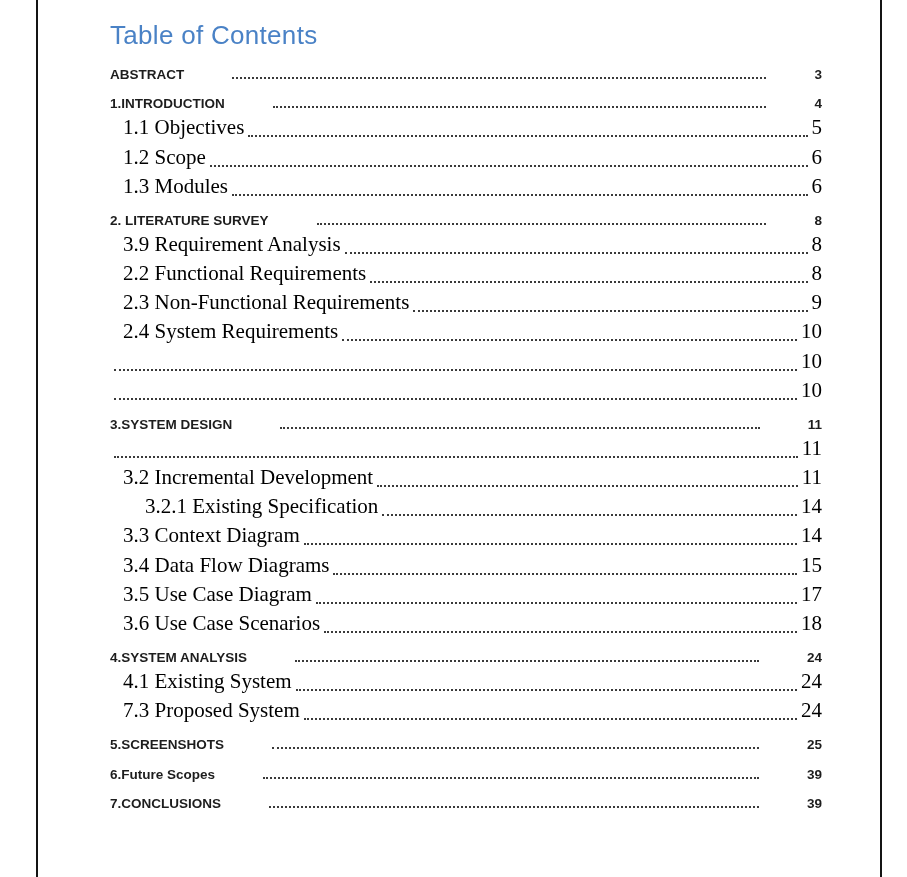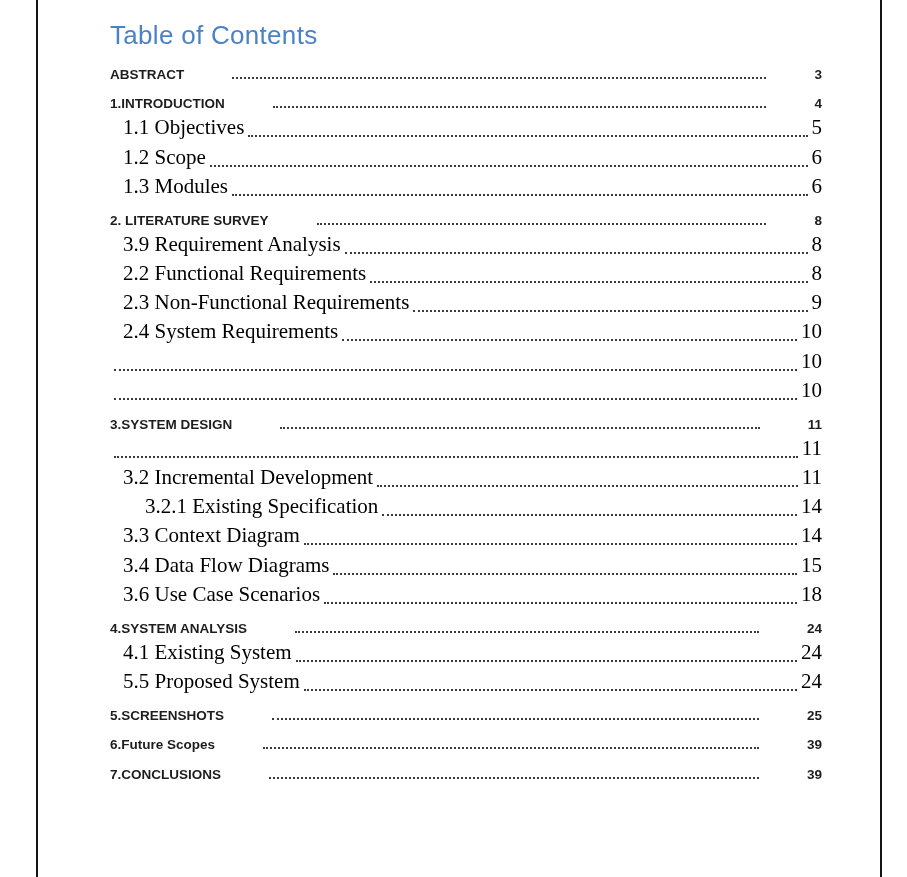--- a/index.html
+++ b/index.html
@@ -171,36 +171,41 @@
         <span class="toc-label">3.3 Context Diagram</span>
         <span class="toc-leader"></span>
         <span class="toc-page">14</span>
       </div>
       <div class="toc-row level-2">
         <span class="toc-label">3.4 Data Flow Diagrams</span>
         <span class="toc-leader"></span>
         <span class="toc-page">15</span>
       </div>
       <div class="toc-row level-2">
+        <span class="toc-label">3.5 Use Case Diagram</span>
+        <span class="toc-leader"></span>
+        <span class="toc-page">17</span>
+      </div>
+      <div class="toc-row level-2">
         <span class="toc-label">3.6 Use Case Scenarios</span>
         <span class="toc-leader"></span>
         <span class="toc-page">18</span>
       </div>
       <div class="toc-row level-1">
         <span class="toc-label">4.SYSTEM ANALYSIS</span>
         <span class="toc-leader"></span>
         <span class="toc-page">24</span>
       </div>
       <div class="toc-row level-2">
         <span class="toc-label">4.1 Existing System</span>
         <span class="toc-leader"></span>
         <span class="toc-page">24</span>
       </div>
       <div class="toc-row level-2">
-        <span class="toc-label">5.5 Proposed System</span>
+        <span class="toc-label">7.3 Proposed System</span>
         <span class="toc-leader"></span>
         <span class="toc-page">24</span>
       </div>
       <div class="toc-row level-1">
         <span class="toc-label">5.SCREENSHOTS</span>
         <span class="toc-leader"></span>
         <span class="toc-page">25</span>
       </div>
       <div class="toc-row level-1">
         <span class="toc-label">6.Future Scopes</span>

